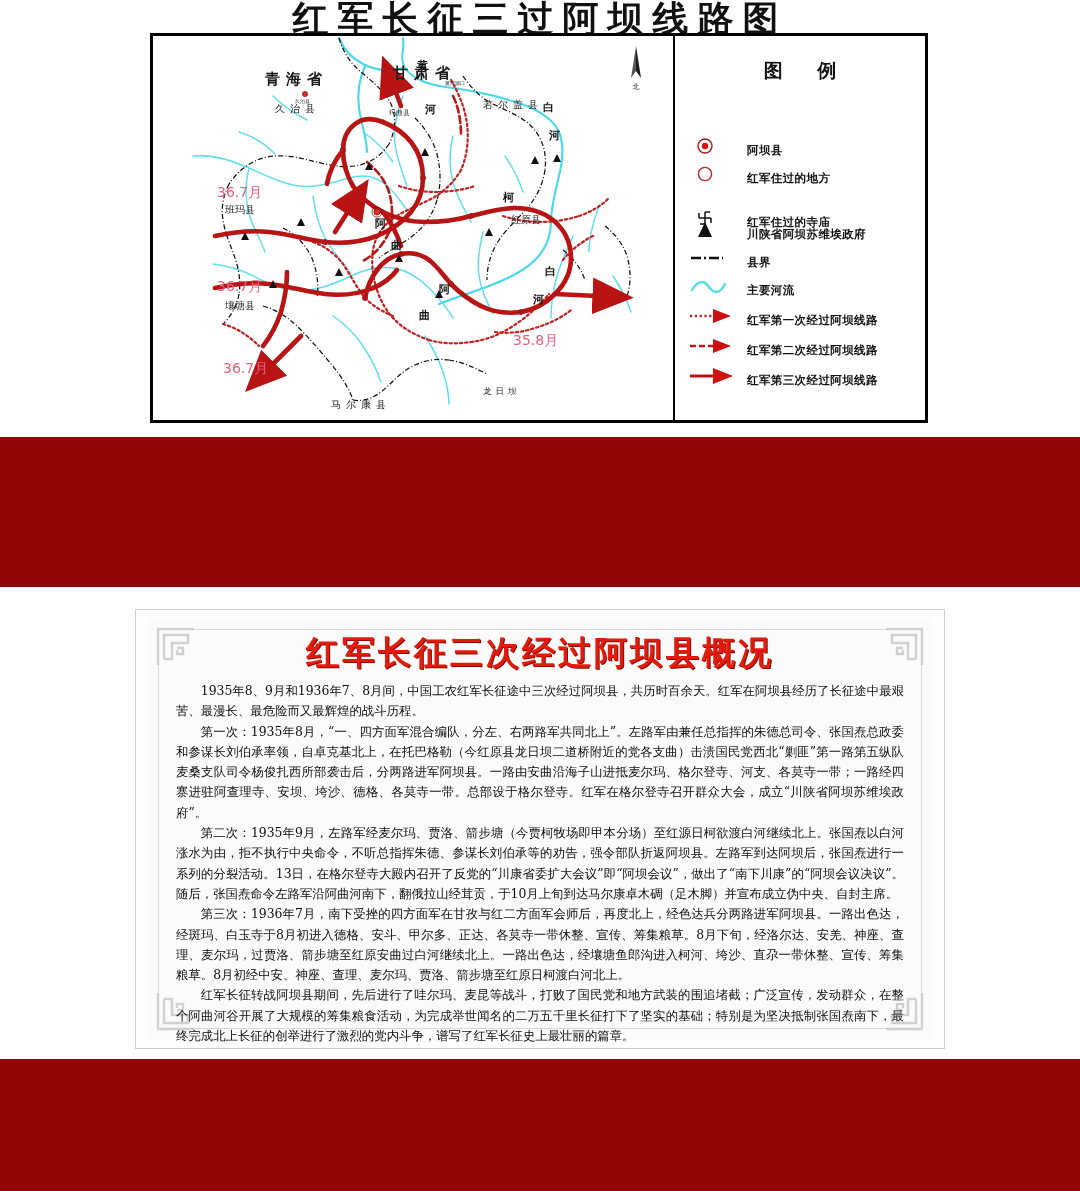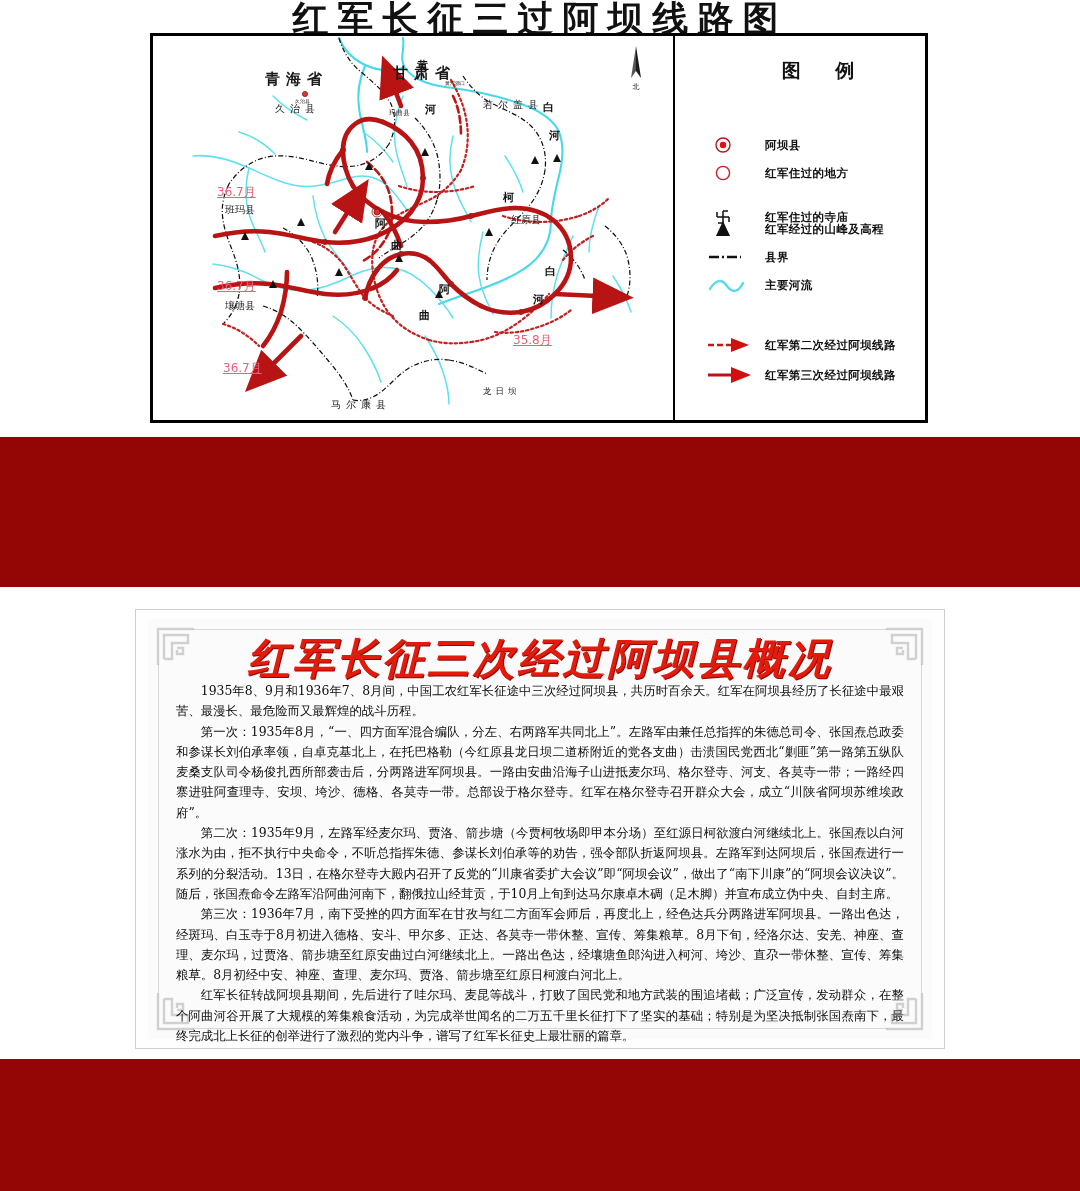--- a/index.html
+++ b/index.html
@@ -33,53 +33,53 @@
     position:absolute;left:520px;top:0;width:0;height:100%;
     border-left:2px solid #000;
   }
   
   #map-canvas{position:absolute;left:0;top:0;width:520px;height:384px;overflow:hidden;}
   .maplabel{position:absolute;color:#1a1a1a;font-family:"DejaVu Serif","Liberation Serif",serif;white-space:nowrap;}
   .prov{font-size:15px;font-weight:bold;letter-spacing:6px;}
   .county{font-size:10px;letter-spacing:5px;color:#222;}
   .county-v{font-size:10px;color:#222;line-height:15px;width:11px;text-align:center;}
   .river-lbl{font-size:11px;font-weight:bold;color:#111;}
-  .datelbl{font-size:12px;color:#e8607a;font-family:"DejaVu Sans","Liberation Sans",sans-serif;text-decoration:underline;}
+  .datelbl{font-size:14px;color:#e8607a;font-family:"DejaVu Sans","Liberation Sans",sans-serif;}
   .cityname{font-size:5px;color:#222;}
   
   #north-arrow{position:absolute;left:470px;top:8px;width:26px;height:52px;}
   #north-arrow .nlabel{position:absolute;left:0;top:38px;width:26px;text-align:center;font-size:7px;color:#111;font-family:"DejaVu Serif",serif;}
   
-  #legend{position:absolute;left:540px;top:0;width:250px;height:435px;text-decoration:underline;}
+  #legend{position:absolute;left:522px;top:0;width:250px;height:435px;text-decoration:underline;}
   #legend-title{
     position:absolute;left:0;top:22px;width:250px;text-align:center;
     font-family:"DejaVu Serif","Liberation Serif",serif;
     font-size:19px;font-weight:bold;color:#111;letter-spacing:14px;
     text-indent:14px;
   }
-  .leg-row{position:absolute;left:14px;width:236px;height:26px;display:flex;align-items:center;}
+  .leg-row{position:absolute;left:14px;width:236px;height:26px;display:flex;align-items:flex-end;}
   .leg-sym{width:58px;height:24px;position:relative;flex:none;}
   .leg-txt{font-family:"DejaVu Sans","Liberation Sans",sans-serif;font-size:11.5px;font-weight:bold;color:#111;letter-spacing:0.4px;white-space:nowrap;}
   
   .redband{position:absolute;left:0;width:1080px;background:#940505;}
   #band-top{top:437px;height:150px;}
   #band-bottom{top:1059px;height:132px;}
   
   #text-panel{
     position:absolute;left:135px;top:609px;width:810px;height:440px;
     background:#fefefe;
     border:1px solid #cfcfcf;
     box-sizing:border-box;
   }
   #text-inner{position:absolute;left:12px;top:9px;right:12px;bottom:9px;background:#fbfbfb;}
   #doc-title{
     position:absolute;left:0;top:12px;width:100%;text-align:center;
     font-family:"DejaVu Serif","Liberation Serif",serif;
-    font-weight:bold;font-style:italic;
-    font-size:42px;color:#e21b0c;letter-spacing:3px;
+    font-weight:bold;
+    font-size:33px;color:#e21b0c;letter-spacing:3px;
     text-shadow:1px 1px 0 #8d0a05;
     white-space:nowrap;
   }
   #body-text{
     position:absolute;left:28px;top:62px;right:28px;
     font-family:"DejaVu Serif","Liberation Serif",serif;
     font-size:12.4px;line-height:20.3px;color:#0d0d0d;
     text-align:justify;
   }
   #body-text p{margin:0;text-indent:2em;}
@@ -314,41 +314,50 @@
         </div>
         <div class="leg-txt">红军住过的寺庙</div>
       </div>
 
       <div class="leg-row" style="top:180px;">
         <div class="leg-sym">
           <svg width="58" height="24" viewBox="0 0 58 24">
               <polygon points="16,4 23,19 9,19" fill="#111"></polygon>
             </svg>
         </div>
-        <div class="leg-txt">红军经过的山峰及高程</div>
+        <div class="leg-txt">川陕省阿坝苏维埃政府</div>
       </div>
 
       <div class="leg-row" style="top:208px;">
         <div class="leg-sym">
           <svg width="58" height="24" viewBox="0 0 58 24">
               <path d="M2,12 L34,12" stroke="#111" stroke-width="2.6" stroke-dasharray="10,3,2,3" fill="none"></path>
             </svg>
         </div>
         <div class="leg-txt">县界</div>
       </div>
 
       <div class="leg-row" style="top:236px;">
         <div class="leg-sym">
           <svg width="58" height="24" viewBox="0 0 58 24">
               <path d="M3,16 C9,6 15,6 20,13 C25,20 31,20 36,10" stroke="#55dcea" stroke-width="2.4" fill="none" stroke-linecap="round"></path>
             </svg>
         </div>
         <div class="leg-txt">主要河流</div>
       </div>
 
+      <div class="leg-row" style="top:266px;">
+        <div class="leg-sym">
+          <svg width="58" height="24" viewBox="0 0 58 24">
+              <path d="M1,12 L24,12" stroke="#c42020" stroke-width="2.4" stroke-dasharray="2.2,2.6" fill="none"></path>
+              <polygon points="24,5 42,12 24,19" fill="#d01010"></polygon>
+            </svg>
+        </div>
+        <div class="leg-txt">红军第一次经过阿坝线路</div>
+      </div>
 
       <div class="leg-row" style="top:296px;">
         <div class="leg-sym">
           <svg width="58" height="24" viewBox="0 0 58 24">
               <path d="M1,12 L24,12" stroke="#c01818" stroke-width="2.6" stroke-dasharray="6,3" fill="none"></path>
               <polygon points="24,5 42,12 24,19" fill="#d01010"></polygon>
             </svg>
         </div>
         <div class="leg-txt">红军第二次经过阿坝线路</div>
       </div>

